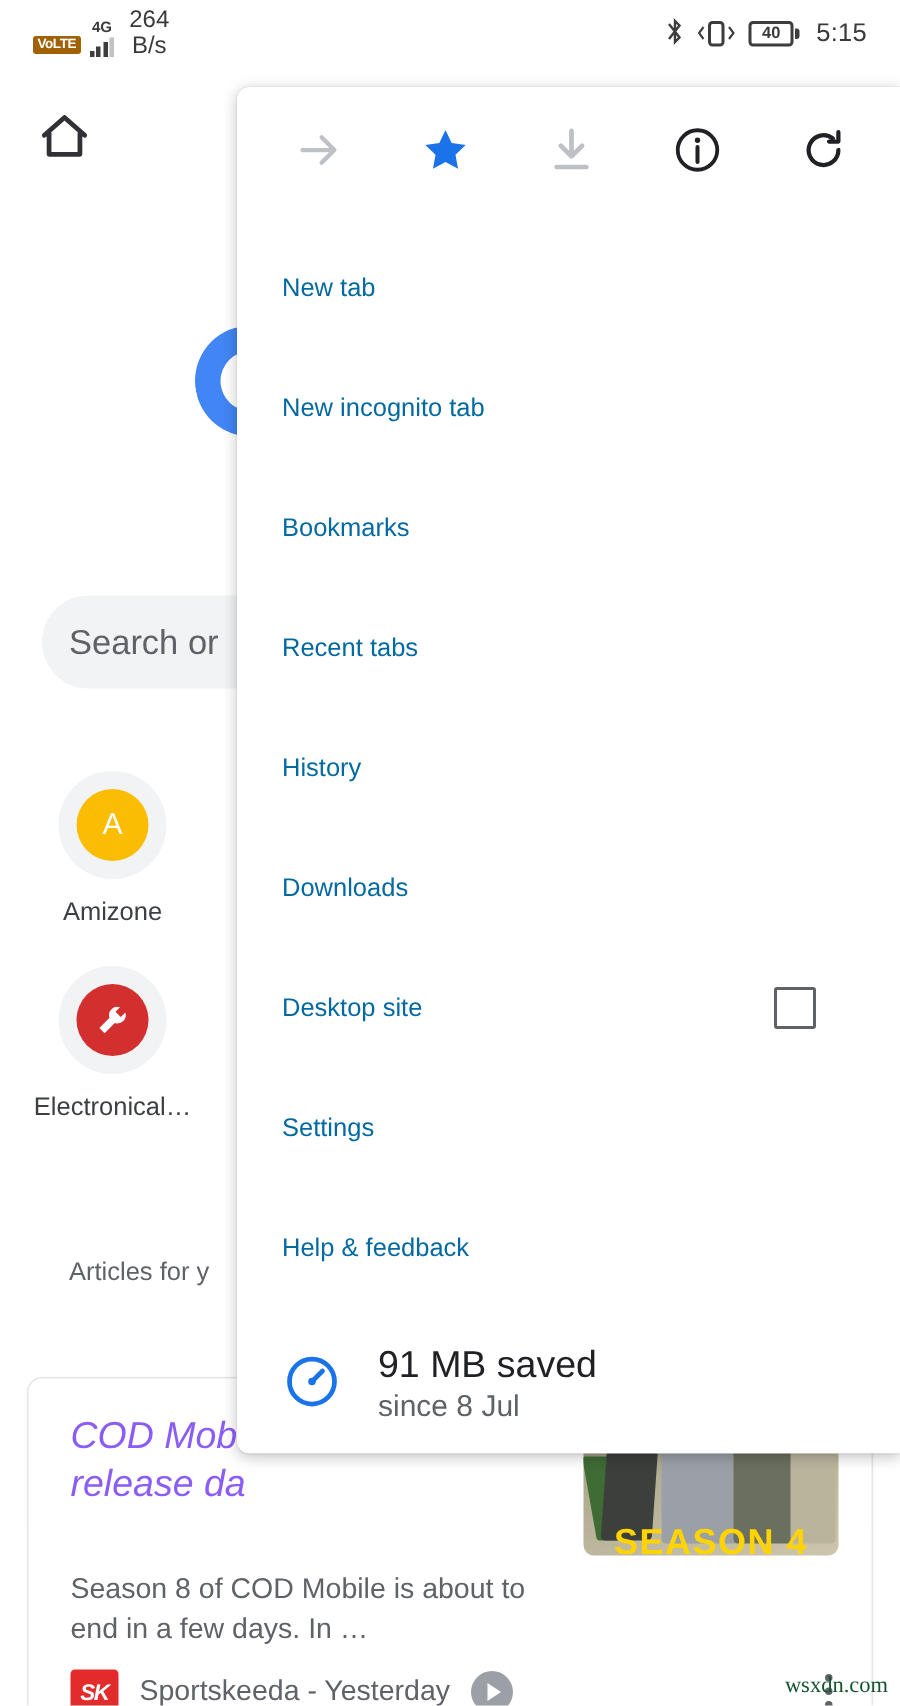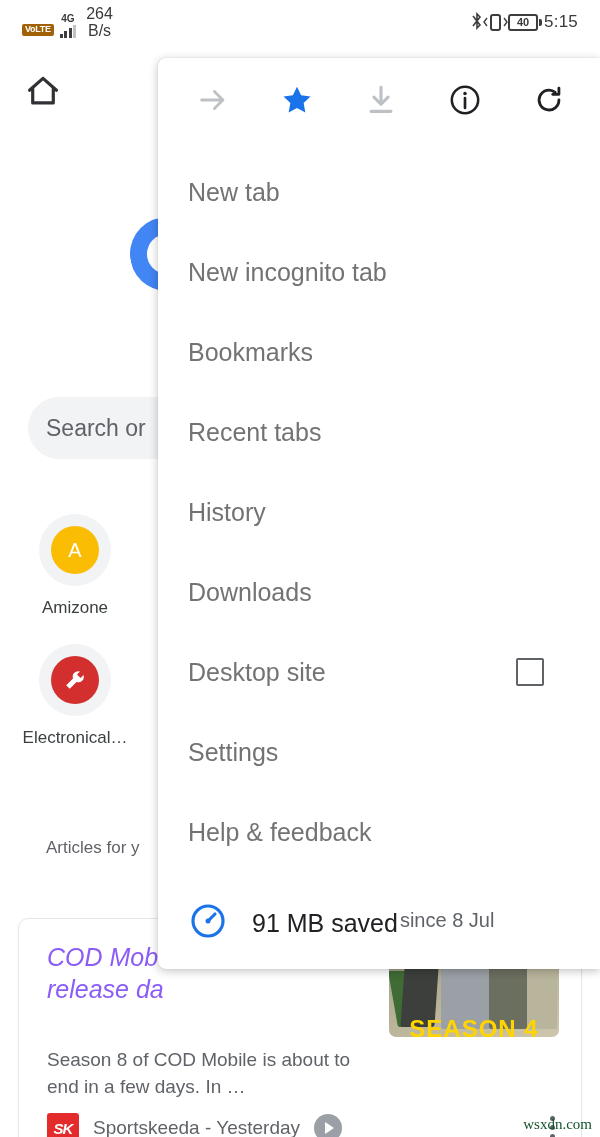--- a/index.html
+++ b/index.html
@@ -26,21 +26,21 @@
   .netblock{ display:flex; flex-direction:column; align-items:center; line-height:1; }
   .netblock .gen{ font-size:10px; font-weight:bold; margin-bottom:1px; }
   .bars{ display:flex; align-items:flex-end; gap:1.5px; height:13px; }
   .bars i{ display:block; width:3px; background:#3d3d3d; }
   .bars i:nth-child(1){ height:4px; }
   .bars i:nth-child(2){ height:7px; }
   .bars i:nth-child(3){ height:10px; }
   .bars i:nth-child(4){ height:13px; background:#c2c2c2; }
   .speed{ display:flex; flex-direction:column; align-items:center;
           font-size:16px; line-height:1.05; margin-left:4px; margin-bottom:-1px;}
-  .sb-right{ display:flex; align-items:center; }
+  .sb-right{ display:flex; align-items:center; gap:9px; }
   .icon-bt{ font-size:17px; line-height:1; }
   .vibrate{ display:flex; align-items:center; gap:1px; font-size:14px; }
   .vibe-body{ width:11px; height:17px; border:2px solid #3d3d3d; border-radius:3px; }
   .battery{ display:flex; align-items:center; }
   .bat-body{
     border:2px solid #3d3d3d; border-radius:3px; height:17px; min-width:30px;
     display:flex; align-items:center; justify-content:center;
     font-size:11px; font-weight:bold; padding:0 2px;
   }
   .bat-cap{ width:3px; height:7px; background:#3d3d3d; border-radius:0 2px 2px 0; margin-left:1px; }
@@ -156,29 +156,29 @@
   .menu-top{
     height:84px; display:flex; align-items:center; justify-content:space-between;
     padding:0 28px 0 32px;
   }
   .mt-icon{ width:46px; height:46px; display:flex; align-items:center; justify-content:center; }
   .menu-list{ padding-top:10px; }
   .menu-item{
     height:80px; display:flex; align-items:center; justify-content:space-between;
     padding:0 30px 0 30px;
   }
-  .menu-item .mi-label{ font-size:25px; color:#737373; }
+  .menu-item .mi-label{ font-size:17px; color:#0369a1; }
   .checkbox{
     width:28px; height:28px; border:2px solid #5f6368; border-radius:2px;
     margin-right:26px;
   }
   .saver{
     height:102px; display:flex; align-items:center; gap:24px; padding:0 30px;
   }
-  .saver-text{ display:flex; flex-direction:row; gap:2px; }
+  .saver-text{ display:flex; flex-direction:column; gap:2px; }
   .saver-main{ font-size:25px; color:#202124; }
   .saver-sub{ font-size:20px; color:#5f6368; }
 </style>
 </head>
 <body>
 
 <div id="screen">
 
   <div class="statusbar">
     <div class="sb-left">

